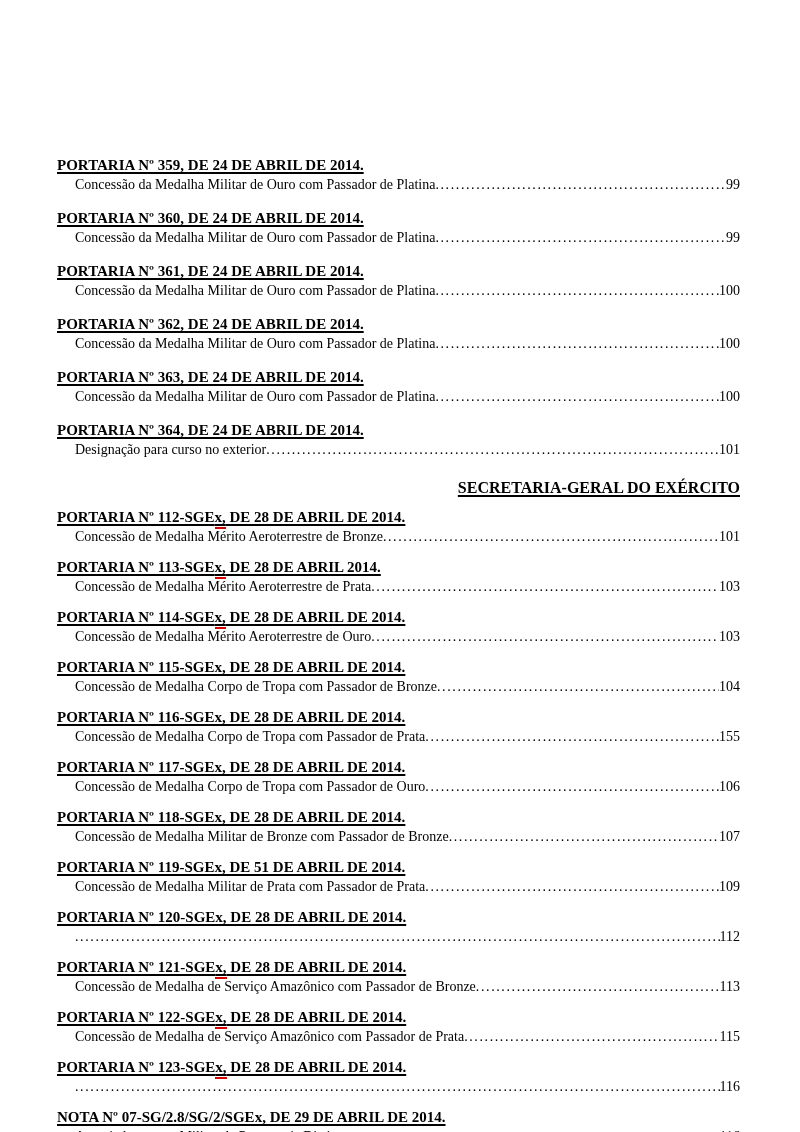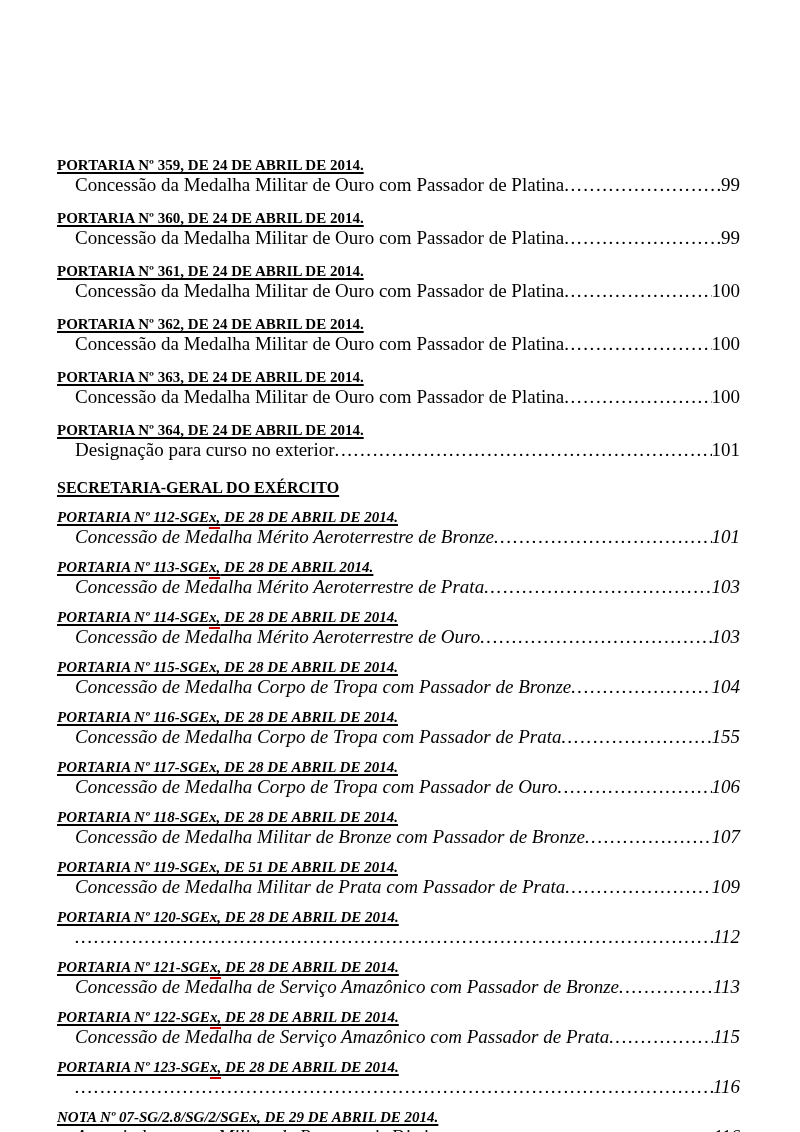--- a/index.html
+++ b/index.html
@@ -13,58 +13,58 @@
   .page {
     box-sizing: border-box;
     width: 798px;
     height: 1132px;
     padding: 111px 58px 0 57px;
     font-family: "Liberation Serif", "DejaVu Serif", serif;
     color: #000000;
     margin-top: 44px;
   }
   .entry { margin-bottom: 13px; }
-  .group2 .entry { margin-bottom: 10px; font-style: italic; }
+  .group2 .entry { margin-bottom: 10px; }
   .entry-title {
     font-size: 15px;
     font-weight: bold;
     line-height: 20px;
     text-decoration: underline;
     text-decoration-thickness: 1.6px;
     text-underline-offset: 2px;
     white-space: nowrap;
   }
   .red-frag { position: relative; }
   .red-frag::after {
     content: "";
     position: absolute;
     left: 0; right: 0;
     bottom: -3.5px;
     height: 1.8px;
     background: #d40000;
   }
   .entry-line {
     display: flex;
-    font-size: 19px;
+    font-size: 14px;
     line-height: 20px;
     padding-left: 18px;
   }
   .desc { white-space: nowrap; }
   .dots {
     flex: 1;
     overflow: hidden;
     white-space: nowrap;
     letter-spacing: 1.6px;
   }
   .dots::after {
     content: "............................................................................................................................................................................................................................";
   }
   .pg { white-space: nowrap; }
   .section-heading {
-    text-align: left;
+    text-align: right;
     font-size: 16px;
     font-weight: bold;
     line-height: 21px;
     margin: 17px 0 9px 0;
   }
   .section-heading span {
     text-decoration: underline;
     text-decoration-thickness: 1.7px;
     text-underline-offset: 2px;
   }

